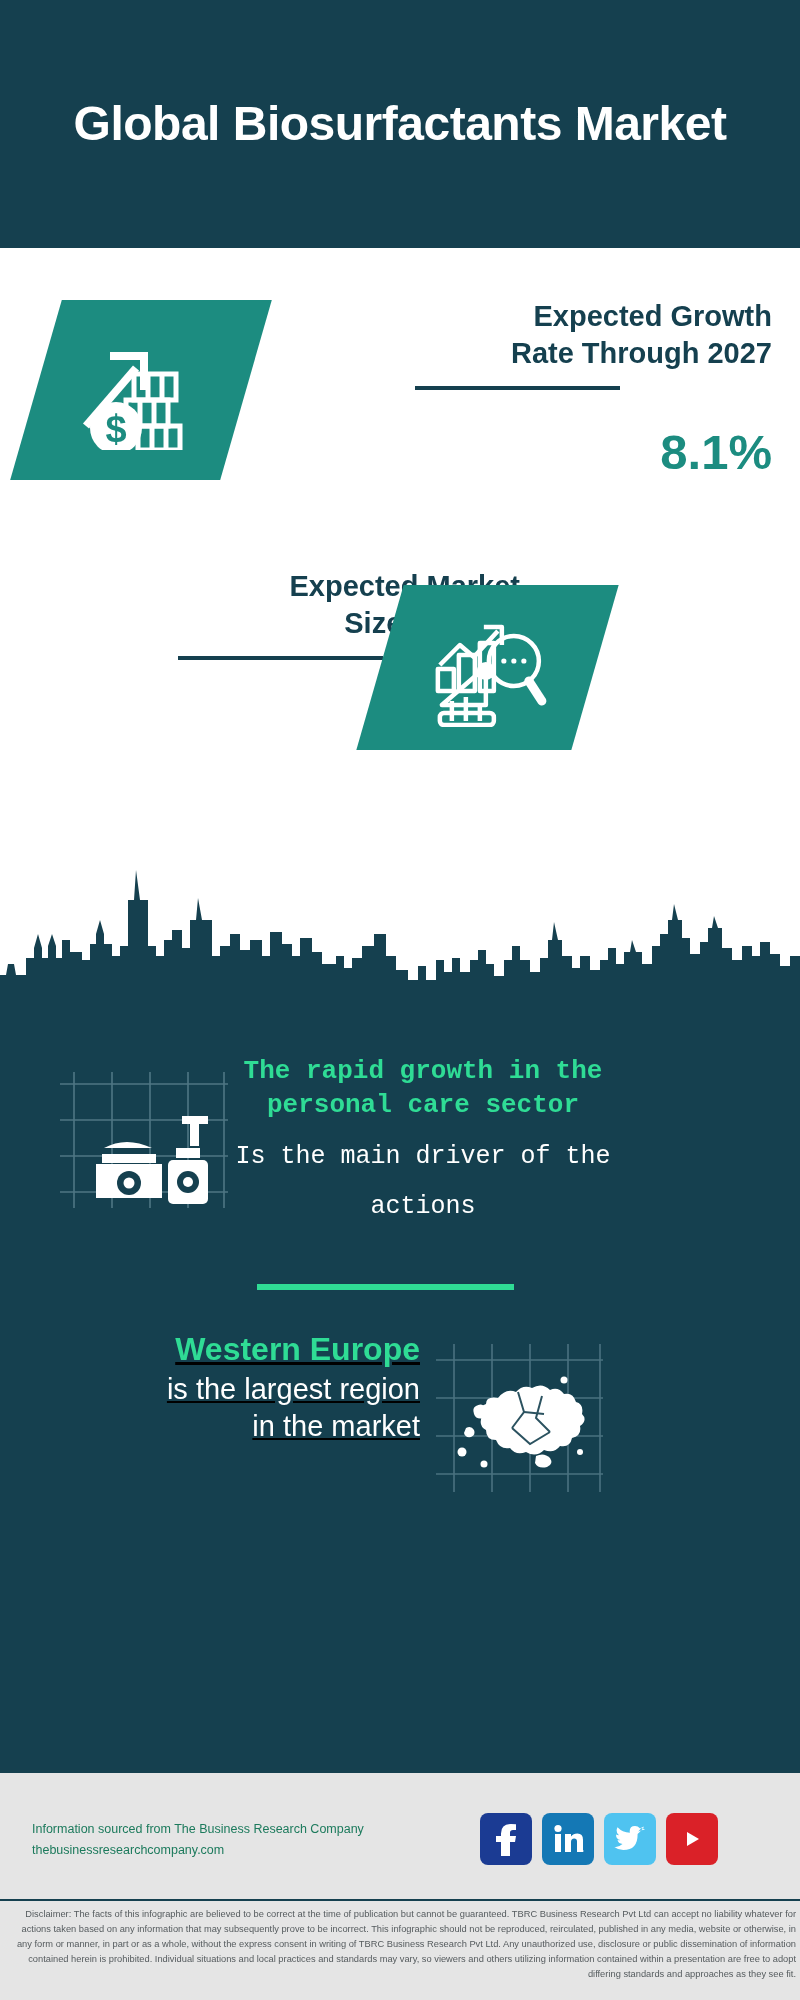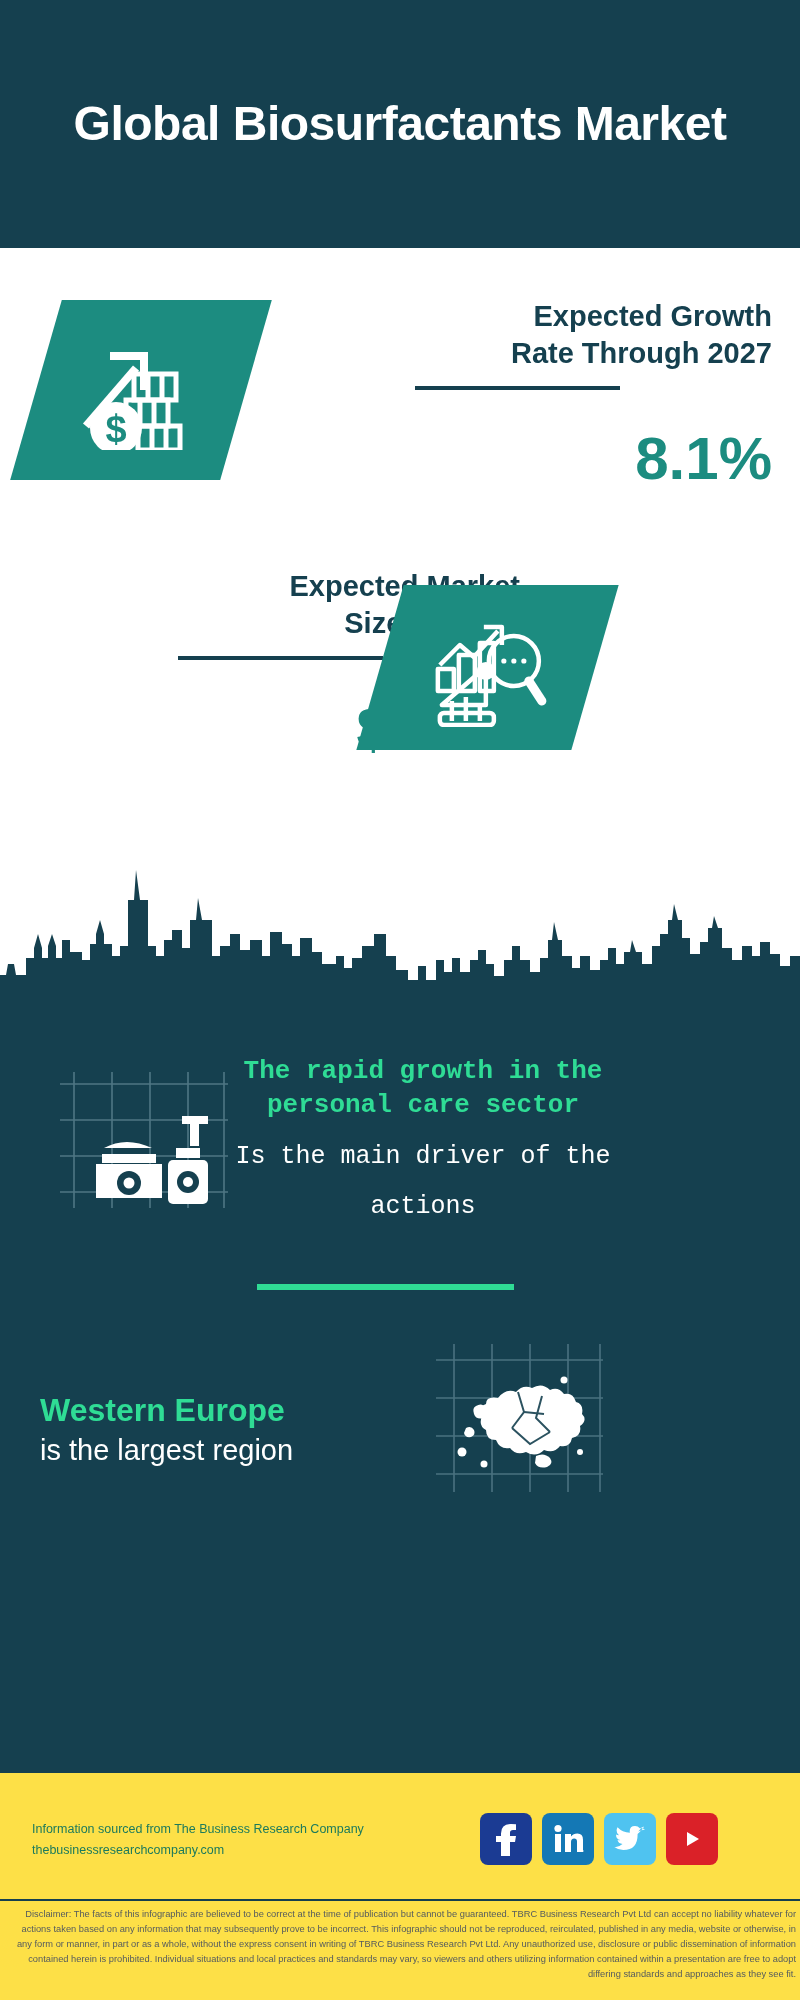--- a/index.html
+++ b/index.html
@@ -47,48 +47,48 @@
   .stat2-icon { left:380px; top:585px; width:215px; height:165px; }
   .stat2-text { position:absolute; left:40px; top:568px; width:480px; text-align:right; }
 
   .stat-label {
     color:#15404F; font-size:29px; font-weight:bold; line-height:1.28;
   }
   .stat-rule {
     width:205px; height:4px; background:#15404F; margin:14px auto 6px auto;
   }
   .stat-value {
-    color:#1C8C80; font-size:60px; font-weight:bold; line-height:1.1;margin-top:36px;
+    color:#1C8C80; font-size:49px; font-weight:bold; line-height:1.1;margin-top:36px;
   }
 
   
   .dark-zone {
     position:absolute; left:0; top:860px; width:800px; height:913px;
   }
   .skyline-svg { position:absolute; left:0; top:0; width:800px; height:160px; display:block; }
   .dark-body {
     position:absolute; left:0; top:140px; width:800px; height:773px;
     background:#15404F;
   }
 
   .driver-block { position:absolute; left:228px; top:1055px; width:390px; text-align:center;font-family:Liberation Mono, monospace; }
   .driver-hi { color:#2FDC95; font-size:26px; font-weight:bold; line-height:1.3; }
   .driver-sub { color:#ffffff; font-size:25px; font-weight:400; line-height:1.3; margin-top:18px; }
 
   .mid-rule { position:absolute; left:257px; top:1284px; width:257px; height:6px; background:#2FDC95; }
 
-  .region-block { position:absolute; left:40px; top:1390px; width:380px; text-align:left; }
+  .region-block { position:absolute; left:40px; top:1329px; width:380px; text-align:right;text-decoration:underline; }
   .region-hi { color:#2FDC95; font-size:32px; font-weight:bold; line-height:1.3; }
   .region-sub { color:#ffffff; font-size:29px; font-weight:400; line-height:1.28; }
 
   .cos-icon-wrap { position:absolute; left:52px; top:1070px; width:180px; height:140px; }
   .map-icon-wrap { position:absolute; left:432px; top:1340px; width:175px; height:155px; }
 
   
-  .footer { position:absolute; left:0; top:1773px; width:800px; height:227px; background:#fde047; }
+  .footer { position:absolute; left:0; top:1773px; width:800px; height:227px; background:#e5e5e5; }
   .footer-top { position:absolute; left:0; top:22px; width:800px; height:100px; }
   .source-text {
     position:absolute; left:32px; top:24px; width:360px;
     color:#1C7A5C; font-size:12.5px; line-height:1.7;
   }
   .socials { position:absolute; left:480px; top:18px; display:flex; gap:10px; }
   .social { width:52px; height:52px; border-radius:8px; display:flex; align-items:center; justify-content:center; }
   .s-fb { background:#1B3B93; }
   .s-li { background:#1478B5; }
   .s-tw { background:#4FC3F0; }
@@ -222,20 +222,21 @@
     <div class="driver-hi">personal care sector</div>
     <div class="driver-sub">Is the main driver of the</div>
     <div class="driver-sub">actions</div>
   </div>
 
   <div class="mid-rule"></div>
 
   <div class="region-block">
     <div class="region-hi">Western Europe</div>
     <div class="region-sub">is the largest region</div>
+    <div class="region-sub">in the market</div>
   </div>
 
   <div class="map-icon-wrap">
     <svg width="175" height="155" viewBox="0 0 175 155">
       <g stroke="#6E93A1" stroke-width="1.6" opacity="0.6">
         <line x1="4" y1="20" x2="171" y2="20"></line>
         <line x1="4" y1="58" x2="171" y2="58"></line>
         <line x1="4" y1="96" x2="171" y2="96"></line>
         <line x1="4" y1="134" x2="171" y2="134"></line>
         <line x1="22" y1="4" x2="22" y2="152"></line>

